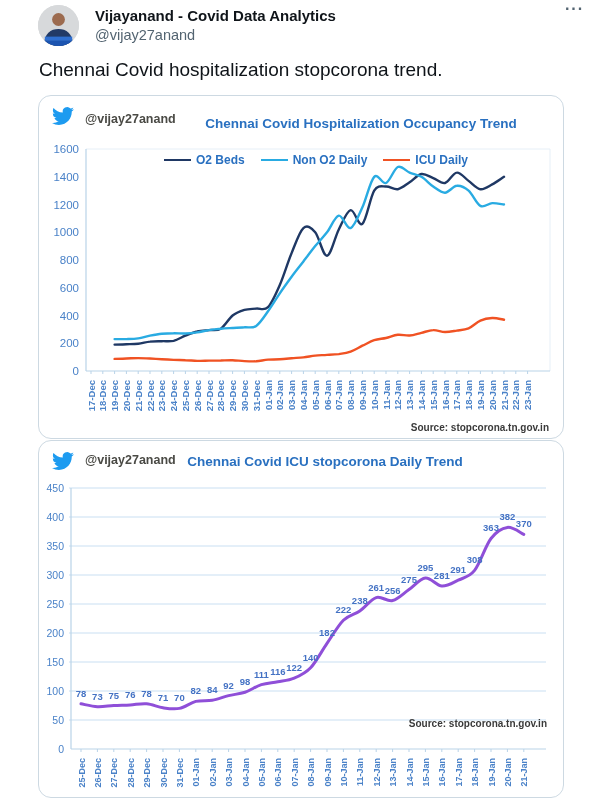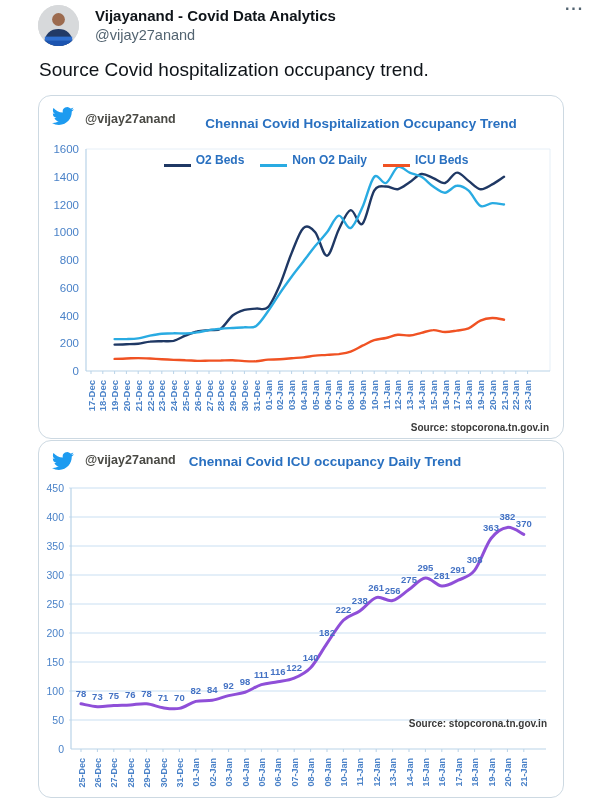--- a/index.html
+++ b/index.html
@@ -20,21 +20,21 @@
   #card2{top:440px;height:356px;}
   .plot{position:absolute;left:0;top:0;width:100%;height:100%;}
   .bird{position:absolute;left:11px;top:9px;width:26px;height:22px;}
   .wm-handle{position:absolute;left:46px;font-size:12.5px;font-weight:700;color:#4a4a45;}
   #card1 .wm-handle{top:16px;}
   #card2 .wm-handle{top:12px;}
   .chart-title{position:absolute;font-size:13.5px;font-weight:700;color:#2970c0;text-align:center;}
   #card1 .chart-title{left:140px;right:20px;top:20px;}
   #card2 .chart-title{left:104px;right:56px;top:13px;}
   .legend{position:absolute;top:57px;left:50px;right:20px;display:flex;justify-content:center;align-items:center;gap:16px;}
-  .lg-item{display:flex;align-items:flex-end;gap:5px;}
+  .lg-item{display:flex;align-items:center;gap:5px;}
   .lg-swatch{width:27px;height:2.6px;display:inline-block;}
   .lg-text{font-size:12px;font-weight:600;color:#2970c0;}
   .source{position:absolute;font-size:10px;font-weight:700;color:#3a3a3a;}
   #card1 .source{right:14px;bottom:5px;}
   #card2 .source{right:16px;bottom:68px;}
   svg text{font-family:"Liberation Sans",sans-serif;}
 </style>
 </head>
 <body>
 
@@ -50,21 +50,21 @@
     </svg>
   </div>
 
   <div class="names">
     <div class="display-name">Vijayanand - Covid Data Analytics</div>
     <div class="handle">@vijay27anand</div>
   </div>
 
   <div class="more">···</div>
 
-  <div class="tweet-body">Source Covid hospitalization occupancy trend.</div>
+  <div class="tweet-body">Chennai Covid hospitalization stopcorona trend.</div>
 
   <div class="chart-card" id="card1">
     <svg id="plot1" class="plot" viewBox="0 0 524 342">
         <line x1="47" y1="53" x2="511" y2="53" stroke="#e6eff7" stroke-width="1"></line>
         <line x1="511" y1="53" x2="511" y2="275" stroke="#e6eff7" stroke-width="1"></line>
         <line x1="47" y1="53" x2="47" y2="275" stroke="#b9d3e8" stroke-width="1.2"></line>
         <line x1="47" y1="275" x2="511" y2="275" stroke="#b9d3e8" stroke-width="1.2"></line>
         <text x="40" y="279" text-anchor="end" font-size="11.5" fill="#4a82c8">0</text>
         <text x="40" y="251.25" text-anchor="end" font-size="11.5" fill="#4a82c8">200</text>
         <text x="40" y="223.5" text-anchor="end" font-size="11.5" fill="#4a82c8">400</text>
@@ -165,21 +165,21 @@
         <span class="lg-item">
           <span class="lg-swatch" style="background: rgb(31, 56, 100);"></span>
           <span class="lg-text">O2 Beds</span>
         </span>
         <span class="lg-item">
           <span class="lg-swatch" style="background: rgb(41, 171, 226);"></span>
           <span class="lg-text">Non O2 Daily</span>
         </span>
         <span class="lg-item">
           <span class="lg-swatch" style="background: rgb(240, 82, 35);"></span>
-          <span class="lg-text">ICU Beds</span>
+          <span class="lg-text">ICU Daily</span>
         </span>
       </div>
     <div class="source">Source: stopcorona.tn.gov.in</div>
   </div>
 
   <div class="chart-card" id="card2">
     <svg id="plot2" class="plot" viewBox="0 0 524 356">
         <line x1="30" y1="279" x2="507" y2="279" stroke="#c9dff2" stroke-width="1"></line>
         <line x1="30" y1="250" x2="507" y2="250" stroke="#c9dff2" stroke-width="1"></line>
         <line x1="30" y1="221" x2="507" y2="221" stroke="#c9dff2" stroke-width="1"></line>
@@ -286,17 +286,17 @@
         <text x="451.99999999999994" y="90.46000000000001" text-anchor="middle" font-size="9.5" font-weight="600" fill="#4472c4">363</text>
         <text x="468.4" y="79.44" text-anchor="middle" font-size="9.5" font-weight="600" fill="#4472c4">382</text>
         <text x="484.79999999999995" y="86.4" text-anchor="middle" font-size="9.5" font-weight="600" fill="#4472c4">370</text>
       </svg>
     <span class="bird">
       <svg viewBox="0 0 24 24" width="26" height="22" fill="#1d9bf0">
           <path d="M23.953 4.57a10 10 0 01-2.825.775 4.958 4.958 0 002.163-2.723c-.951.555-2.005.959-3.127 1.184a4.92 4.92 0 00-8.384 4.482C7.69 8.095 4.067 6.13 1.64 3.162a4.822 4.822 0 00-.666 2.475c0 1.71.87 3.213 2.188 4.096a4.904 4.904 0 01-2.228-.616v.06a4.923 4.923 0 003.946 4.827 4.996 4.996 0 01-2.212.085 4.936 4.936 0 004.604 3.417 9.867 9.867 0 01-6.102 2.105c-.39 0-.779-.023-1.17-.067a13.995 13.995 0 007.557 2.209c9.053 0 13.998-7.496 13.998-13.985 0-.21 0-.42-.015-.63A9.935 9.935 0 0024 4.59z"></path>
         </svg>
     </span>
     <span class="wm-handle">@vijay27anand</span>
-    <span class="chart-title">Chennai Covid ICU occupancy Daily Trend</span>
+    <span class="chart-title">Chennai Covid ICU stopcorona Daily Trend</span>
     <div class="source">Source: stopcorona.tn.gov.in</div>
   </div>
 
 </div>
 
 </body></html>

